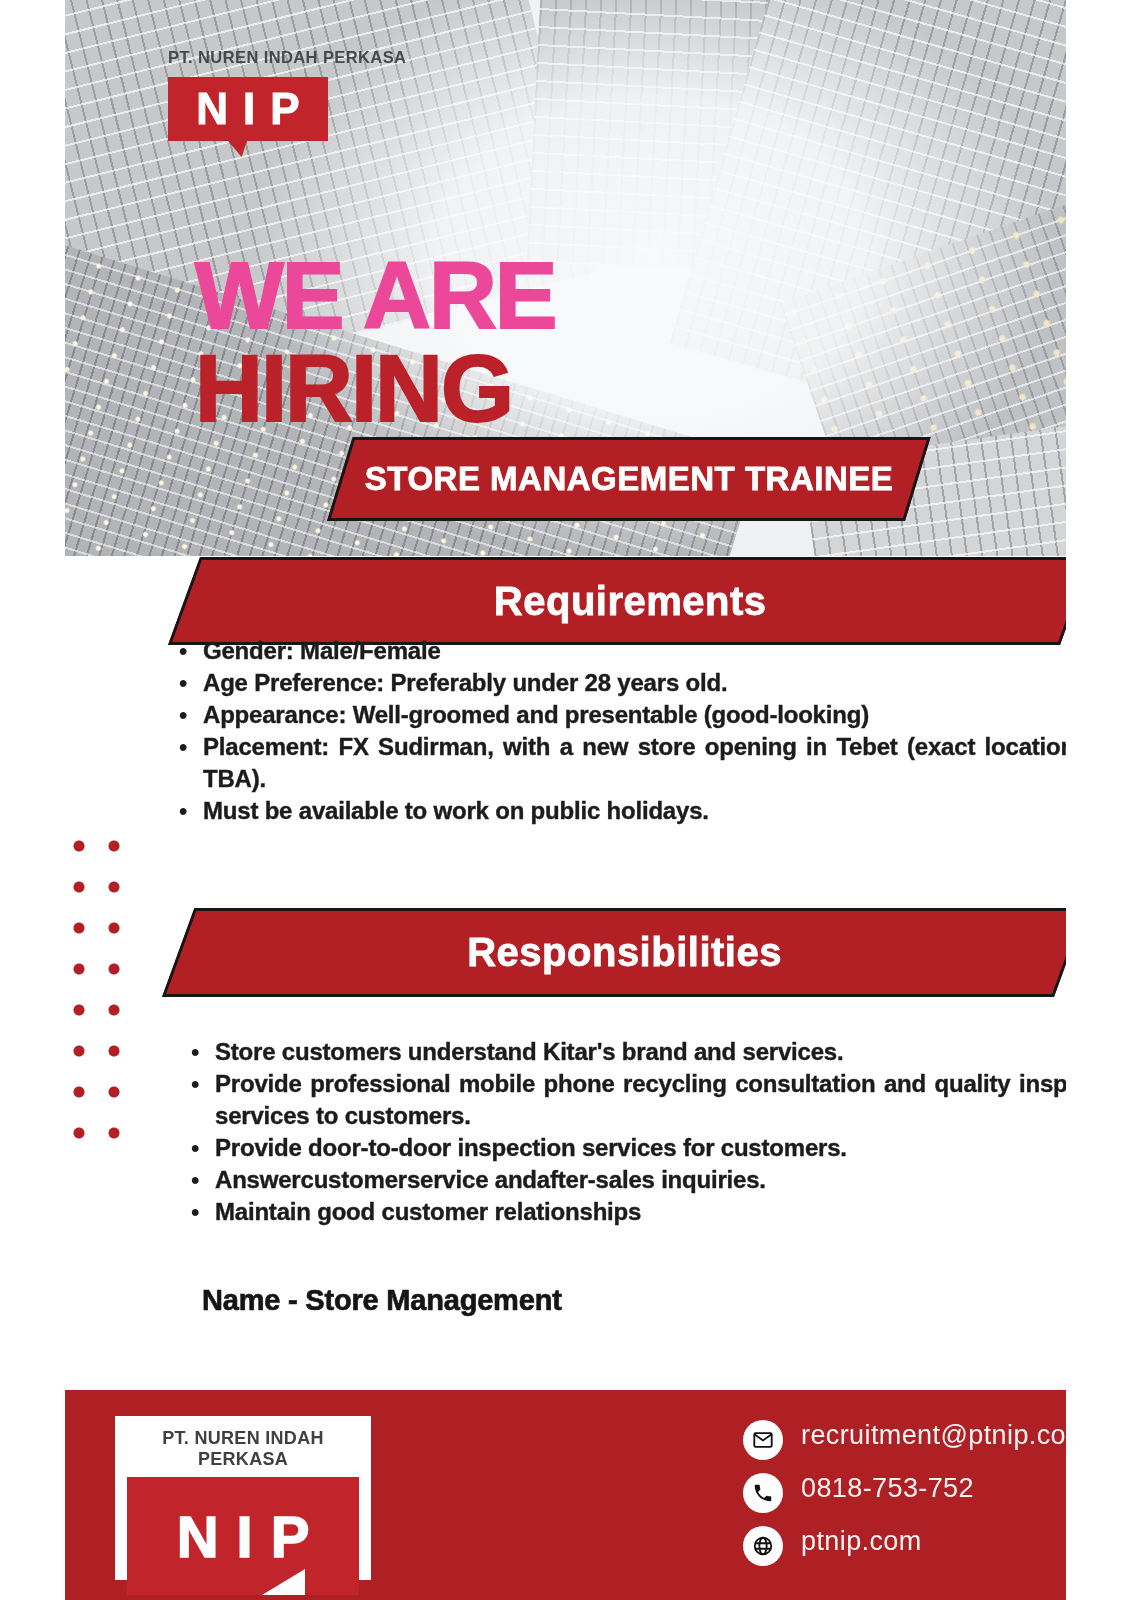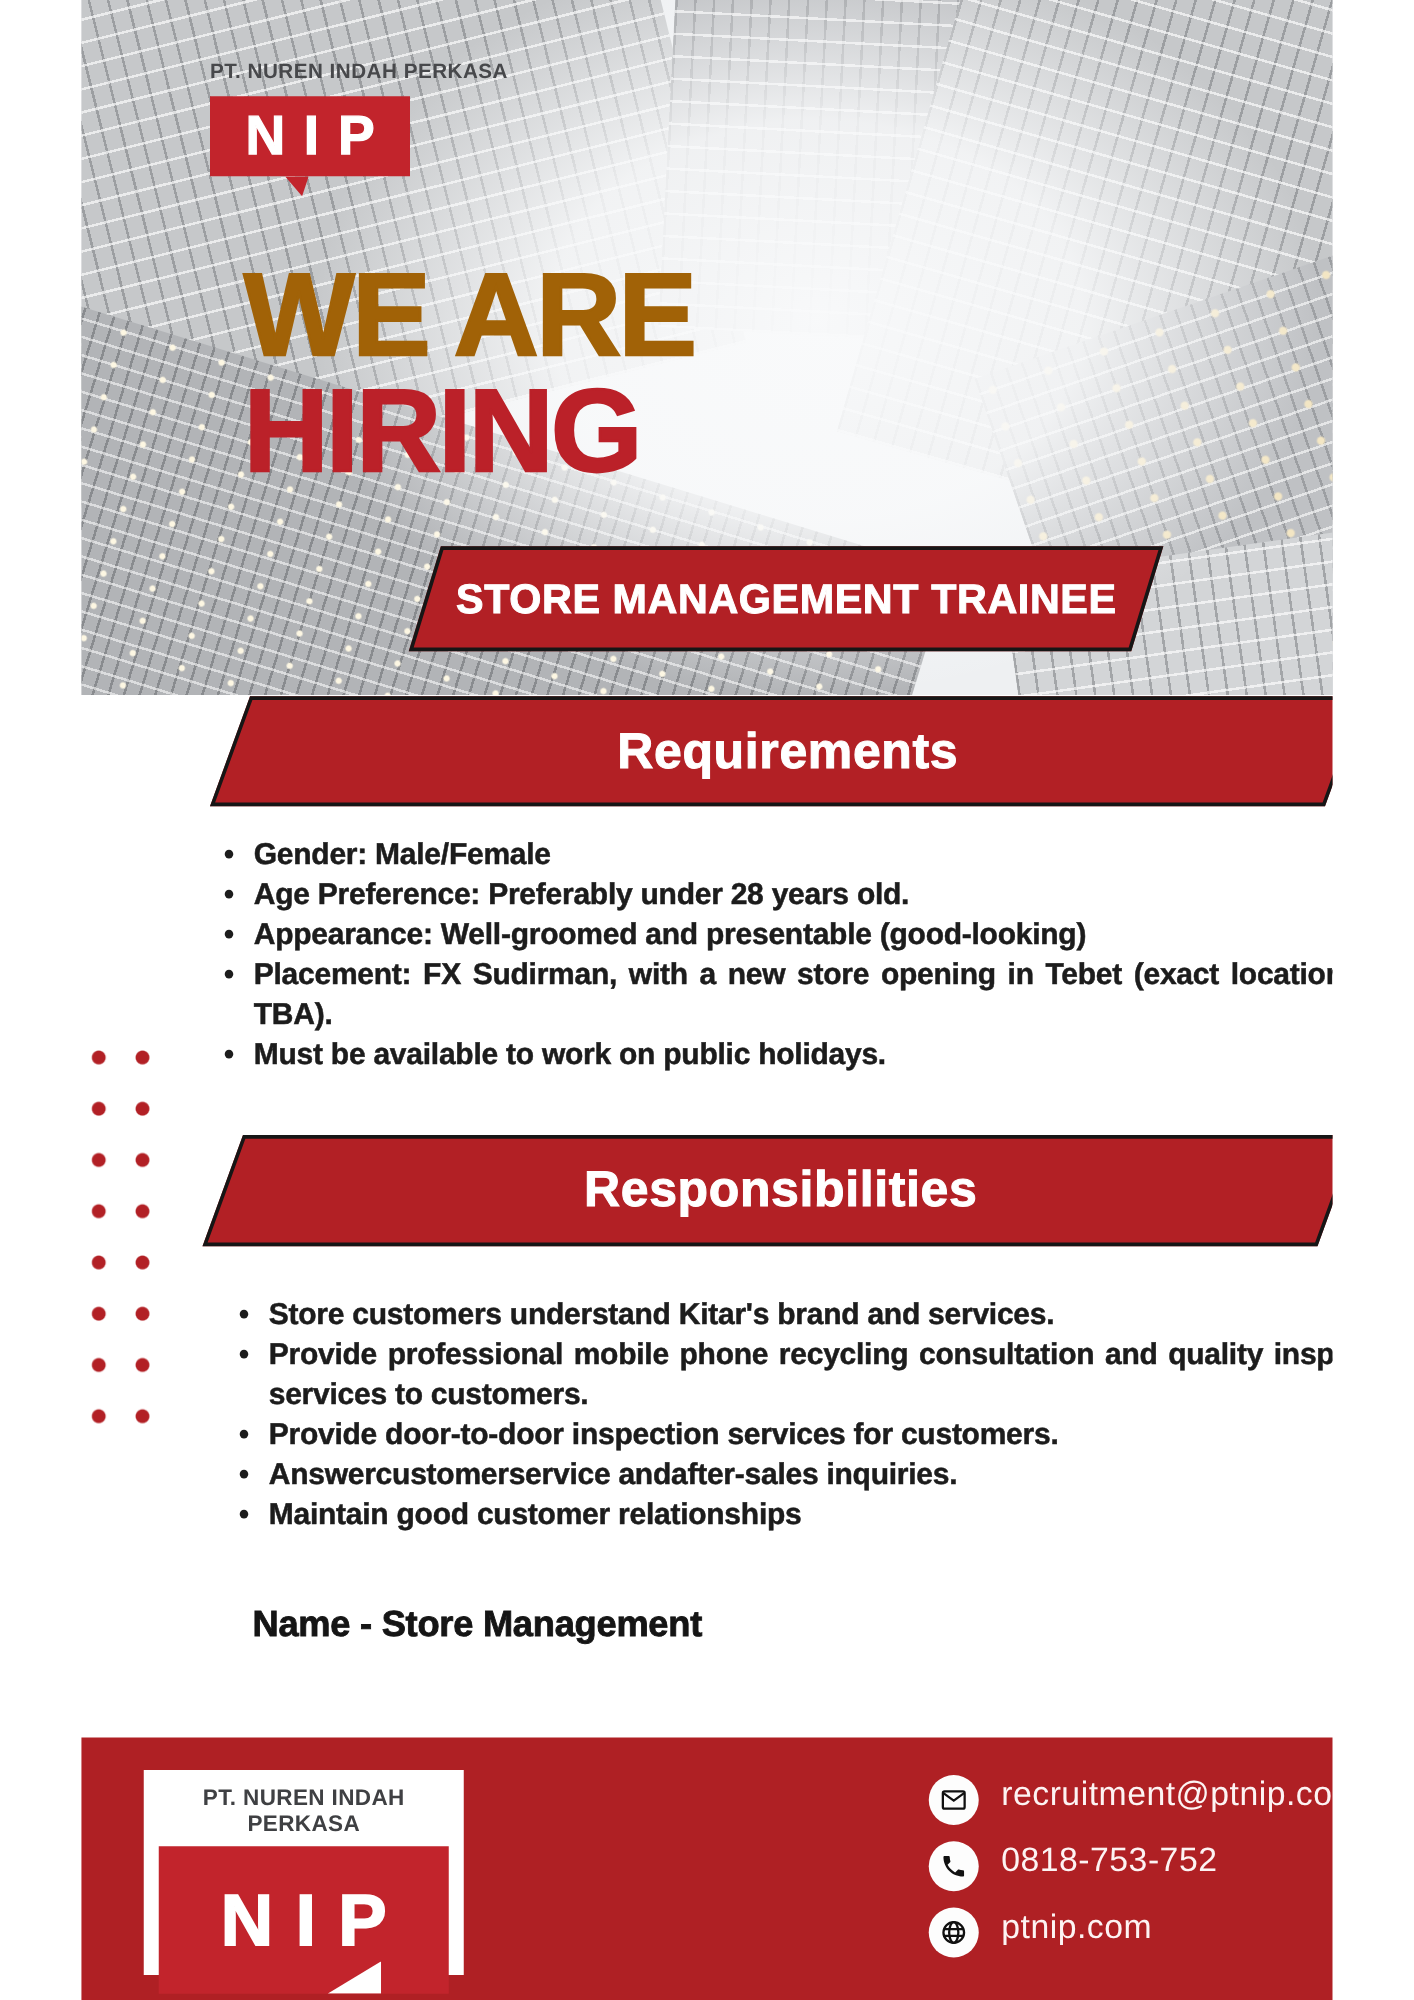--- a/index.html
+++ b/index.html
@@ -39,37 +39,37 @@
   .nip-box{position:relative;margin-top:10px;width:160px;height:64px;background:#c2242c;
     display:flex;align-items:center;justify-content:center;}
   .nip-box .nip-text{color:#fff;font-weight:bold;font-size:44px;letter-spacing:15px;margin-right:-15px;
     -webkit-text-stroke:1px #fff;}
   .nip-tail{position:absolute;left:60px;top:100%;width:19px;height:16px;background:#c2242c;
     clip-path:polygon(0 0,100% 0,72% 100%);}
   
   .headline{position:absolute;left:130px;top:205px;z-index:3;margin:0;
     font-size:94px;line-height:.99;font-weight:bold;letter-spacing:-2px;
     -webkit-text-stroke:2px currentColor;}
-  .headline .l1{display:block;color:#a16207;}
+  .headline .l1{display:block;color:#ec4899;margin-top:44px;}
   .headline .l2{display:block;color:#bb2129;-webkit-text-stroke:2px #bb2129;}
   
   .band{position:absolute;background:#b22025;border:3px solid #161616;box-sizing:border-box;
     display:flex;align-items:center;justify-content:center;}
   .band>span{display:block;color:#fff;font-weight:bold;-webkit-text-stroke:.8px #fff;}
   .band-position{left:262px;top:437px;width:578px;height:84px;transform:skewX(-17deg);transform-origin:bottom left;z-index:3;}
   .band-position>span{transform:skewX(17deg);font-size:33px;letter-spacing:.5px;}
   .band-req{left:103px;top:557px;width:892px;height:88px;transform:skewX(-20deg);transform-origin:bottom left;}
   .band-resp{left:97px;top:908px;width:892px;height:89px;transform:skewX(-20deg);transform-origin:bottom left;}
   .band-req>span,.band-resp>span{transform:skewX(20deg);font-size:40px;letter-spacing:.5px;}
   
   ul.blist{list-style:none;margin:0;padding:0;position:absolute;}
   ul.blist li{position:relative;padding-left:30px;font-size:24px;line-height:32px;font-weight:bold;
     letter-spacing:-.2px;color:#1c1c1c;text-align:justify;-webkit-text-stroke:.4px #1c1c1c;}
   ul.blist li::before{content:"\2022";position:absolute;left:6px;top:0;-webkit-text-stroke:0;}
-  .req-list{left:108px;top:668px;width:902px;}
+  .req-list{left:108px;top:635px;width:902px;}
   .resp-list{left:120px;top:1036px;width:952px;}
   
   .dots{position:absolute;left:8px;top:840px;width:62px;height:300px;
     background-image:radial-gradient(circle 5px at 6px 6px, #b22025 0 5px, transparent 6px);
     background-size:35px 41px;}
   
   .cv-note{position:absolute;left:137px;top:1281px;font-size:29px;font-weight:bold;line-height:38px;
     color:#151515;-webkit-text-stroke:.7px #151515;letter-spacing:-.2px;}
   
   .footer{position:absolute;left:0;top:1390px;width:1131px;height:210px;background:#af2024;}

